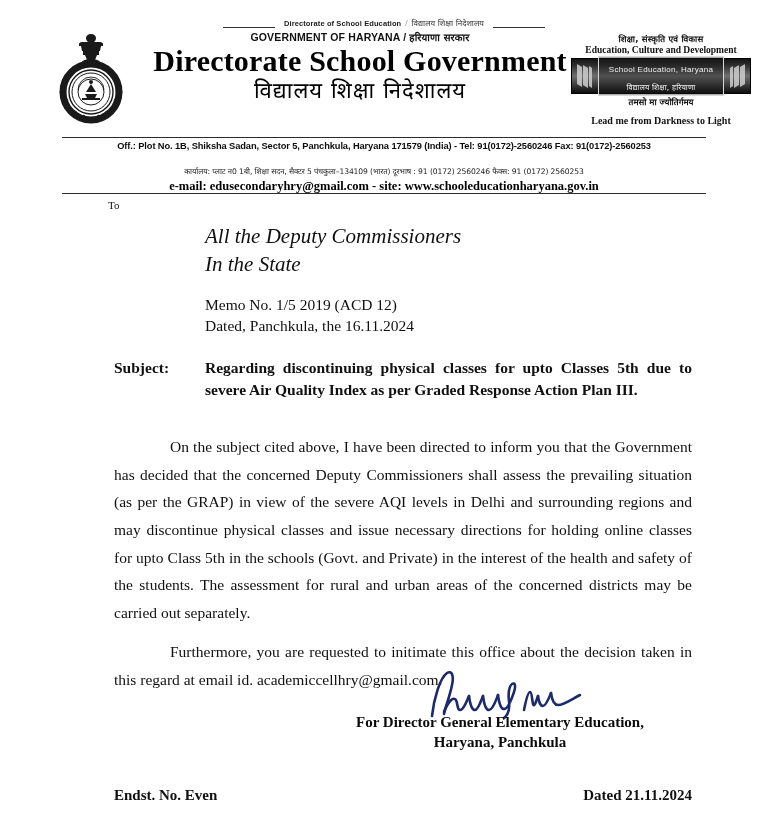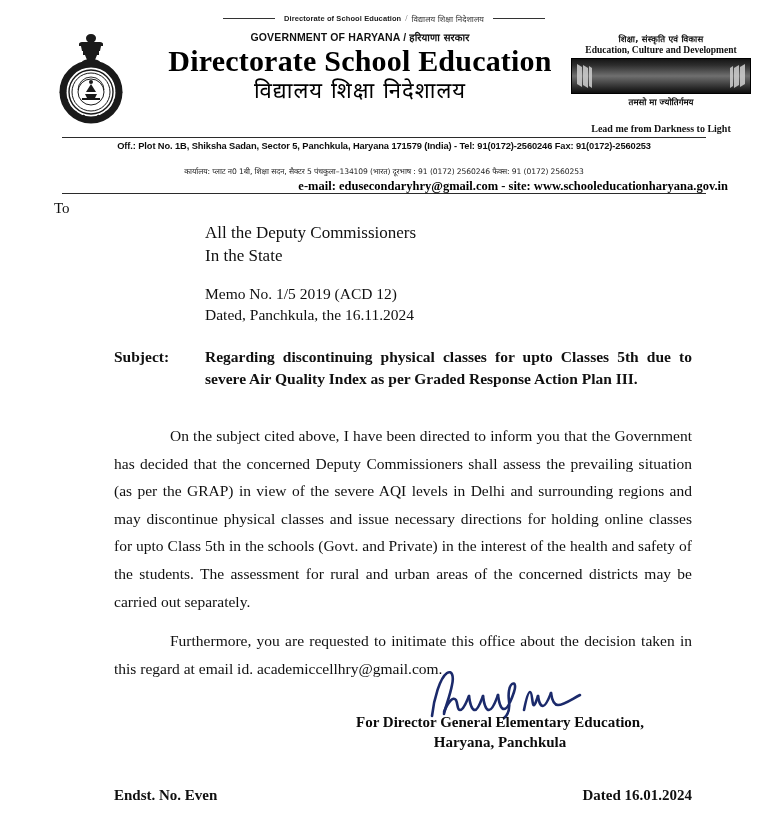--- a/index.html
+++ b/index.html
@@ -17,21 +17,21 @@
   }
 
   
   .top-strip {
     position: absolute;
     top: 8px;
     left: 0;
     width: 768px;
     height: 20px;
     display: flex;
-    align-items: center;
+    align-items: flex-end;
     justify-content: center;
   }
   .top-strip .rule {
     width: 52px;
     height: 1px;
     background: #333;
     margin: 0 9px;
   }
   .top-strip .ts-en {
     font-family: "Liberation Sans", "DejaVu Sans", sans-serif;
@@ -173,21 +173,21 @@
     font-family: "DejaVu Sans", sans-serif;
     font-size: 8.5px;
     font-weight: bold;
     color: #111;
   }
   .rb-en2 {
     font-family: "Liberation Serif", "DejaVu Serif", serif;
     font-size: 10px;
     font-weight: bold;
     color: #111;
-    margin-top: 16px;
+    margin-top: 8px;
   }
 
   
   .hr-top {
     position: absolute;
     left: 62px;
     top: 137px;
     width: 644px;
     height: 1px;
     background: #2b2b2b;
@@ -212,48 +212,48 @@
     color: #222;
     margin-top: 15px;
     letter-spacing: -0.1px;
   }
   .addr-mail {
     font-family: "Liberation Serif", "DejaVu Serif", serif;
     font-size: 12.5px;
     font-weight: bold;
     color: #000;
     margin-top: 3px;
-    text-align: right;
   }
   .hr-bottom {
     position: absolute;
     left: 62px;
     top: 193px;
     width: 644px;
     height: 1px;
     background: #2b2b2b;
   }
 
   
   .letter {
     position: absolute;
     left: 0;
     top: 198px;
     width: 768px;
   }
   .to-label {
-    margin-left: 54px;
-    font-size: 15px;
+    margin-left: 108px;
+    font-size: 11px;
     line-height: 1.35;
   }
   .addressee {
     margin-left: 205px;
-    margin-top: 4px;
-    font-size: 17px;
+    margin-top: 10px;
+    font-size: 21px;
     line-height: 1.32;
+    font-style: italic;
   }
   .memo {
     margin-left: 205px;
     margin-top: 17px;
     font-size: 15.5px;
     line-height: 1.32;
   }
   .subject-row {
     display: flex;
     margin-left: 114px;
@@ -379,21 +379,21 @@
       <path d="M26 58 a13 13 0 0 1 26 0" fill="none" stroke="#1a1a1a" stroke-width="0.9"></path>
     </svg>
   </div>
 
   <div class="center-block">
     <div class="govt-line">
       <span>GOVERNMENT OF HARYANA</span>
       <span>/</span>
       <span class="hi">हरियाणा सरकार</span>
     </div>
-    <div class="dept-en">Directorate School Education</div>
+    <div class="dept-en">Directorate School Government</div>
     <div class="dept-hi">विद्यालय शिक्षा निदेशालय</div>
   </div>
 
   <div class="right-block">
     <div class="rb-hi">शिक्षा, संस्कृति एवं विकास</div>
     <div class="rb-en">Education, Culture and Development</div>
     <div class="logo-box">
       <span class="book-left">
         <svg width="18" height="28" viewBox="0 0 18 28" xmlns="http://www.w3.org/2000/svg">
           <g fill="#cfcfcf" opacity="0.85">
@@ -405,20 +405,24 @@
       </span>
       <span class="book-right">
         <svg width="18" height="28" viewBox="0 0 18 28" xmlns="http://www.w3.org/2000/svg">
           <g fill="#cfcfcf" opacity="0.85">
             <path d="M16 2 l-5 3 l0 20 l5 -3 z"></path>
             <path d="M10 3 l-5 3 l0 20 l5 -3 z"></path>
             <path d="M4 4 l-3 2 l0 20 l3 -2 z"></path>
           </g>
         </svg>
       </span>
+      <span class="logo-inner">
+        <span class="logo-en">School Education, Haryana</span><br>
+        <span class="logo-hi">विद्यालय शिक्षा, हरियाणा</span>
+      </span>
     </div>
     <div class="rb-hi2">तमसो मा ज्योतिर्गमय</div>
     <div class="rb-en2">Lead me from Darkness to Light</div>
   </div>
 </div>
 
 <div class="hr-top"></div>
 <div class="address">
   <div class="addr-en">Off.: Plot No. 1B, Shiksha Sadan, Sector 5, Panchkula, Haryana 171579 (India) - Tel: 91(0172)-2560246 Fax: 91(0172)-2560253</div>
   <div class="addr-hi">कार्यालय: प्लाट न0 1बी, शिक्षा सदन, सैक्टर 5 पंचकुला–134109 (भारत) दूरभाष : 91 (0172) 2560246   फैक्स: 91 (0172) 2560253</div>
@@ -460,14 +464,14 @@
     </svg>
   </span>
   <div class="sign-lines">
     <div>For Director General Elementary Education,</div>
     <div>Haryana, Panchkula</div>
   </div>
 </div>
 
 <div class="footer">
   <span>Endst. No. Even</span>
-  <span>Dated 16.01.2024</span>
+  <span>Dated 21.11.2024</span>
 </div>
 
 </body></html>

